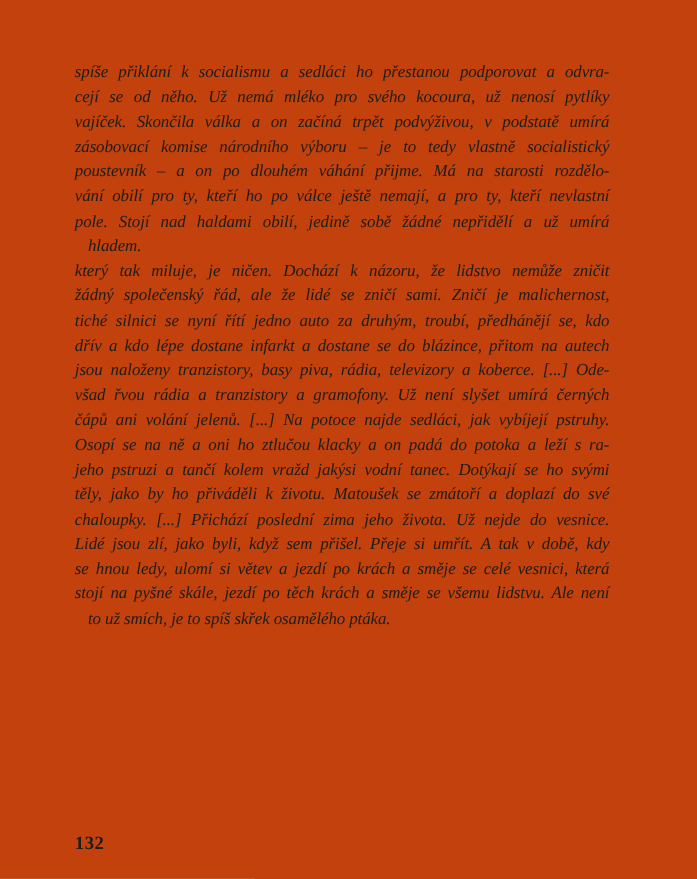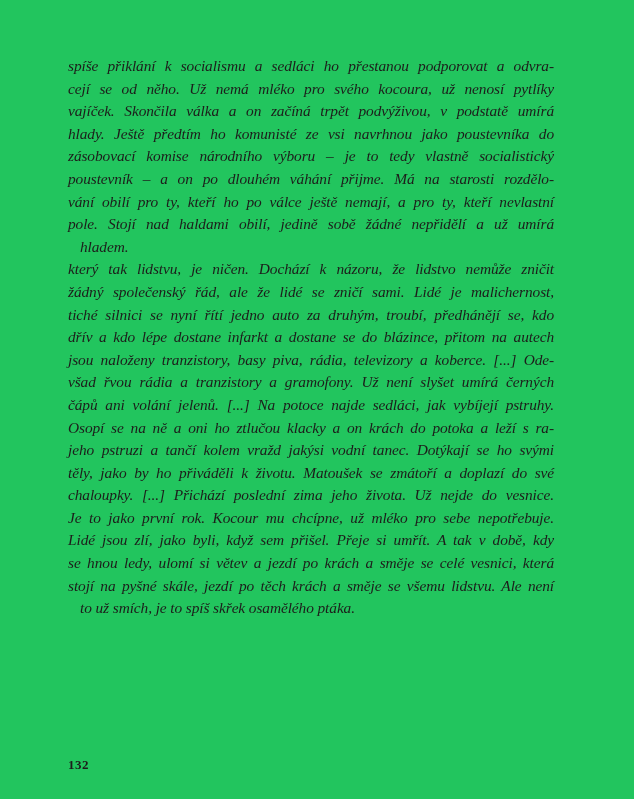--- a/index.html
+++ b/index.html
@@ -4,21 +4,21 @@
 <style>
   html, body {
     margin: 0;
     padding: 0;
     background: #ffffff;
   }
   .page {
     position: relative;
     width: 634px;
     height: 799px;
-    background: #22c55e;
+    background: #c2410c;
     font-family: "Liberation Serif", serif;
     color: #1d1d1b;
     overflow: hidden;
   }
   .text-block {
     position: absolute;
     left: 68px;
     top: 55px;
     width: 486px;
     font-style: italic;
@@ -39,54 +39,52 @@
   }
   .line.indented {
     text-indent: 22px;
   }
   .page-number {
     position: absolute;
     left: 68px;
     top: 757px;
     font-style: normal;
     font-weight: bold;
-    font-size: 13px;
+    font-size: 17px;
     letter-spacing: 0.5px;
     color: #1d1d1b;
   }
 </style>
 </head>
 <body>
 
 <div class="page">
   <div class="text-block" id="text-block">
       <div class="paragraph">
         <div class="line">spíše přiklání k socialismu a sedláci ho přestanou podporovat a odvra-</div>
         <div class="line">cejí se od něho. Už nemá mléko pro svého kocoura, už nenosí pytlíky</div>
         <div class="line">vajíček. Skončila válka a on začíná trpět podvýživou, v podstatě umírá</div>
-        <div class="line">hlady. Ještě předtím ho komunisté ze vsi navrhnou jako poustevníka do</div>
         <div class="line">zásobovací komise národního výboru – je to tedy vlastně socialistický</div>
         <div class="line">poustevník – a on po dlouhém váhání přijme. Má na starosti rozdělo-</div>
         <div class="line">vání obilí pro ty, kteří ho po válce ještě nemají, a pro ty, kteří nevlastní</div>
         <div class="line">pole. Stojí nad haldami obilí, jedině sobě žádné nepřidělí a už umírá</div>
         <div class="line para-end">hladem.</div>
       </div>
       <div class="paragraph">
-        <div class="line">který tak lidstvu, je ničen. Dochází k názoru, že lidstvo nemůže zničit</div>
-        <div class="line">žádný společenský řád, ale že lidé se zničí sami. Lidé je malichernost,</div>
+        <div class="line">který tak miluje, je ničen. Dochází k názoru, že lidstvo nemůže zničit</div>
+        <div class="line">žádný společenský řád, ale že lidé se zničí sami. Zničí je malichernost,</div>
         <div class="line">tiché silnici se nyní řítí jedno auto za druhým, troubí, předhánějí se, kdo</div>
         <div class="line">dřív a kdo lépe dostane infarkt a dostane se do blázince, přitom na autech</div>
         <div class="line">jsou naloženy tranzistory, basy piva, rádia, televizory a koberce. [...] Ode-</div>
         <div class="line">všad řvou rádia a tranzistory a gramofony. Už není slyšet umírá černých</div>
         <div class="line">čápů ani volání jelenů. [...] Na potoce najde sedláci, jak vybíjejí pstruhy.</div>
-        <div class="line">Osopí se na ně a oni ho ztlučou klacky a on krách do potoka a leží s ra-</div>
+        <div class="line">Osopí se na ně a oni ho ztlučou klacky a on padá do potoka a leží s ra-</div>
         <div class="line">jeho pstruzi a tančí kolem vražd jakýsi vodní tanec. Dotýkají se ho svými</div>
         <div class="line">těly, jako by ho přiváděli k životu. Matoušek se zmátoří a doplazí do své</div>
         <div class="line">chaloupky. [...] Přichází poslední zima jeho života. Už nejde do vesnice.</div>
-        <div class="line">Je to jako první rok. Kocour mu chcípne, už mléko pro sebe nepotřebuje.</div>
         <div class="line">Lidé jsou zlí, jako byli, když sem přišel. Přeje si umřít. A tak v době, kdy</div>
         <div class="line">se hnou ledy, ulomí si větev a jezdí po krách a směje se celé vesnici, která</div>
         <div class="line">stojí na pyšné skále, jezdí po těch krách a směje se všemu lidstvu. Ale není</div>
         <div class="line para-end">to už smích, je to spíš skřek osamělého ptáka.</div>
       </div>
     </div>
   <div class="page-number">132</div>
 </div>
 
 </body></html>

